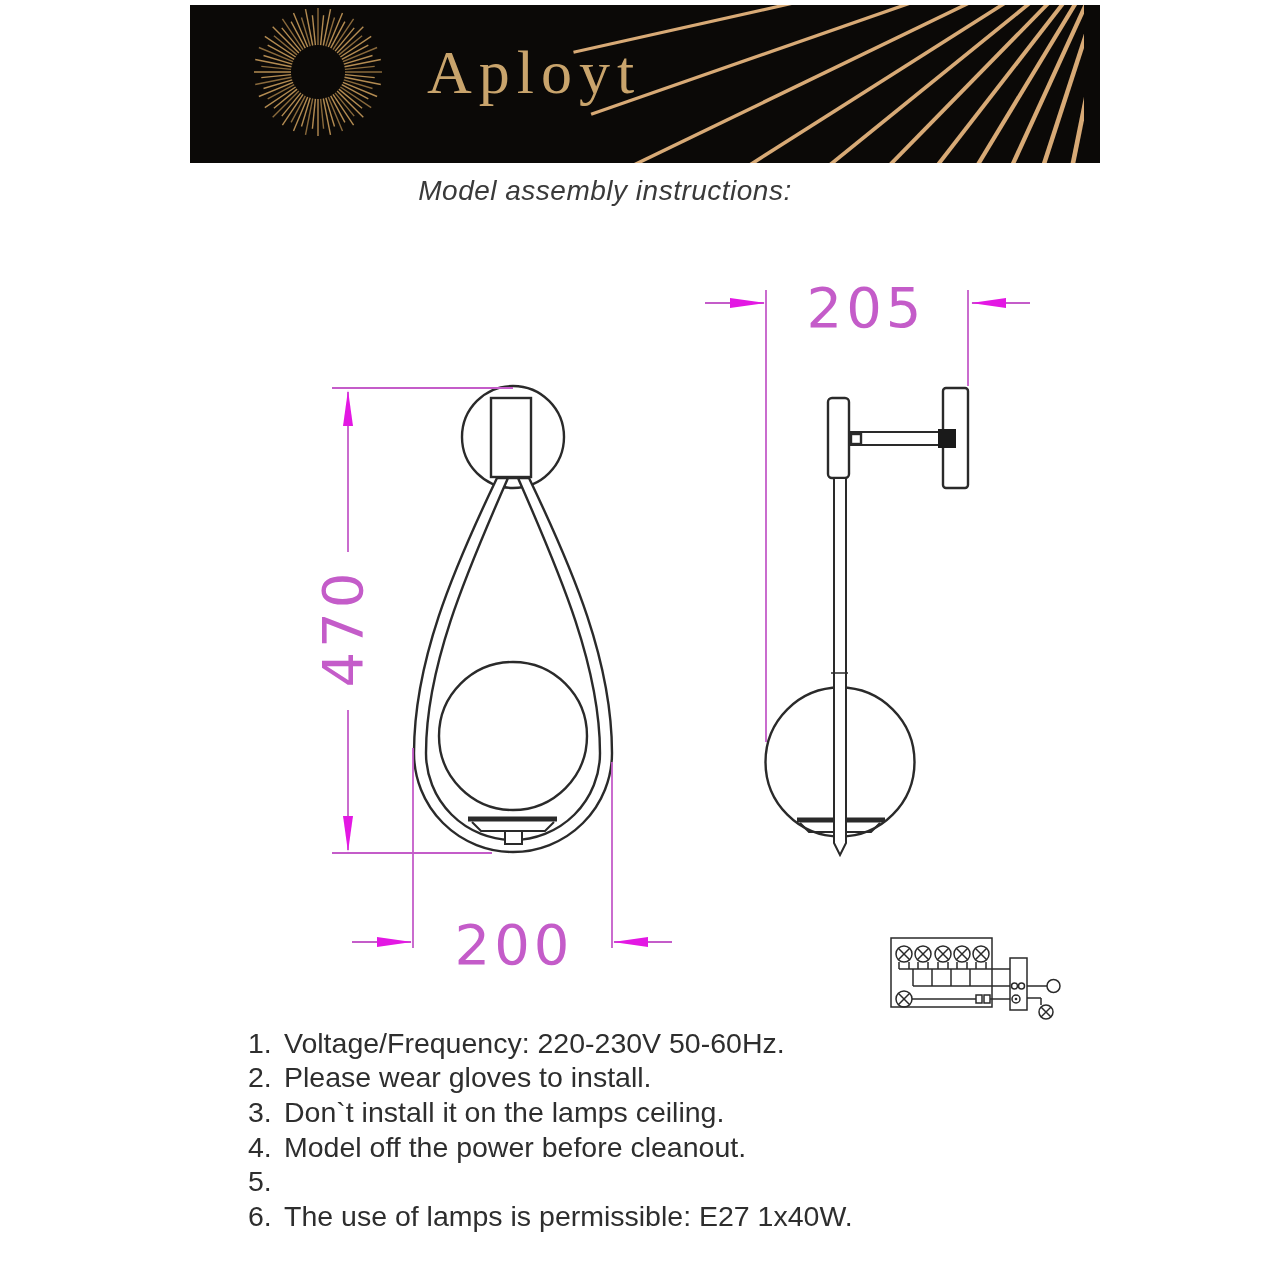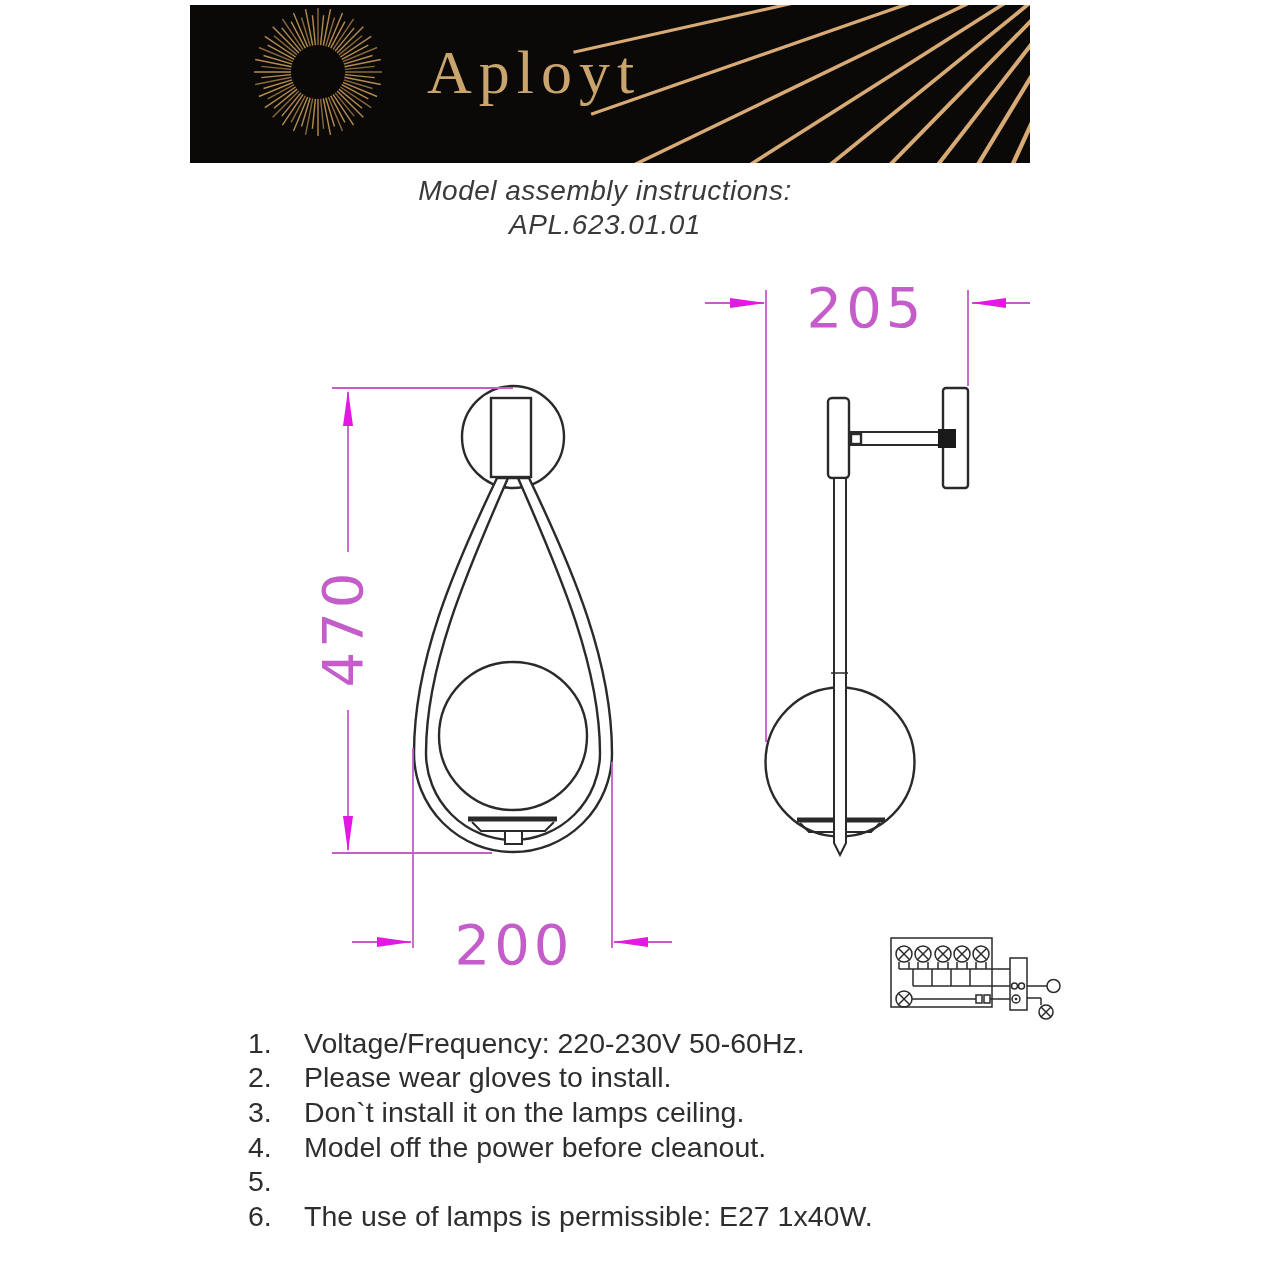--- a/index.html
+++ b/index.html
@@ -2,21 +2,21 @@
 <html><head>
 <meta charset="utf-8">
 <style>
   html,body{margin:0;padding:0;background:#ffffff;}
   .page{
     position:relative;width:1280px;height:1280px;background:#ffffff;
     font-family:"Liberation Sans",sans-serif;color:#2e2e2e;overflow:hidden;
   }
   
   .banner{
-    position:absolute;left:190px;top:5px;width:840px;height:158px;
+    position:absolute;left:190px;top:5px;width:910px;height:158px;
     background:#0b0907;overflow:hidden;
   }
   .banner svg{position:absolute;left:0;top:0;}
   .brand{
     position:absolute;left:237px;top:36px;
     font-family:"Liberation Serif",serif;
     font-size:62px;font-weight:400;letter-spacing:7px;color:#c9a46c;
     line-height:1;
   }
   
@@ -30,21 +30,21 @@
     font-family:"DejaVu Sans",sans-serif;
     font-size:56px;letter-spacing:4px;fill:#c45cc9;font-weight:400;
   }
   
   .instructions{
     position:absolute;left:248px;top:1026px;width:860px;
     font-size:28.5px;color:#2e2e2e;
   }
   .instr-row{display:flex;height:34.6px;align-items:center;}
   .instr-num{width:36px;flex:0 0 36px;}
-  .instr-text{margin-left:20px;white-space:nowrap;}
+  .instr-text{white-space:nowrap;}
 </style>
 </head>
 <body>
 
 <div class="page">
 
   <div class="banner">
     <svg id="banner-deco" width="894" height="158" viewBox="0 0 894 158">
       <g id="sunburst">
           <line x1="155.0" y1="67.0" x2="192.0" y2="67.0" stroke="#8a6a3c" stroke-width="1.4"></line>
@@ -125,21 +125,20 @@
           <line x1="930" y1="-75" x2="696.9" y2="434.2" stroke="#d8aa76" stroke-width="4.35"></line>
           <line x1="930" y1="-75" x2="757.0" y2="457.6" stroke="#d8aa76" stroke-width="4.50"></line>
           <line x1="930" y1="-75" x2="819.3" y2="474.0" stroke="#d8aa76" stroke-width="4.65"></line>
         </g>
     </svg>
     <span class="brand">Aployt</span>
   </div>
 
   <div class="title">
     <div>Model assembly instructions:</div>
-    <div>APL.623.01.01</div>
   </div>
 
   <svg class="drawing" width="845" height="780" viewBox="240 260 845 780">
 
     <g fill="none" stroke="#2a2a2a" stroke-width="2.4">
 
       <circle cx="513" cy="437" r="51"></circle>
 
       <path fill="#ffffff" fill-rule="evenodd" d="M497,478 C452,572 414,662 414,753 A99,99 0 0 0 612,753 C612,662 574,572 529,478 Z
                M508,478 C464,578 426,668 426,753 A87,87 0 0 0 600,753 C600,668 562,578 518,478 Z"></path>

